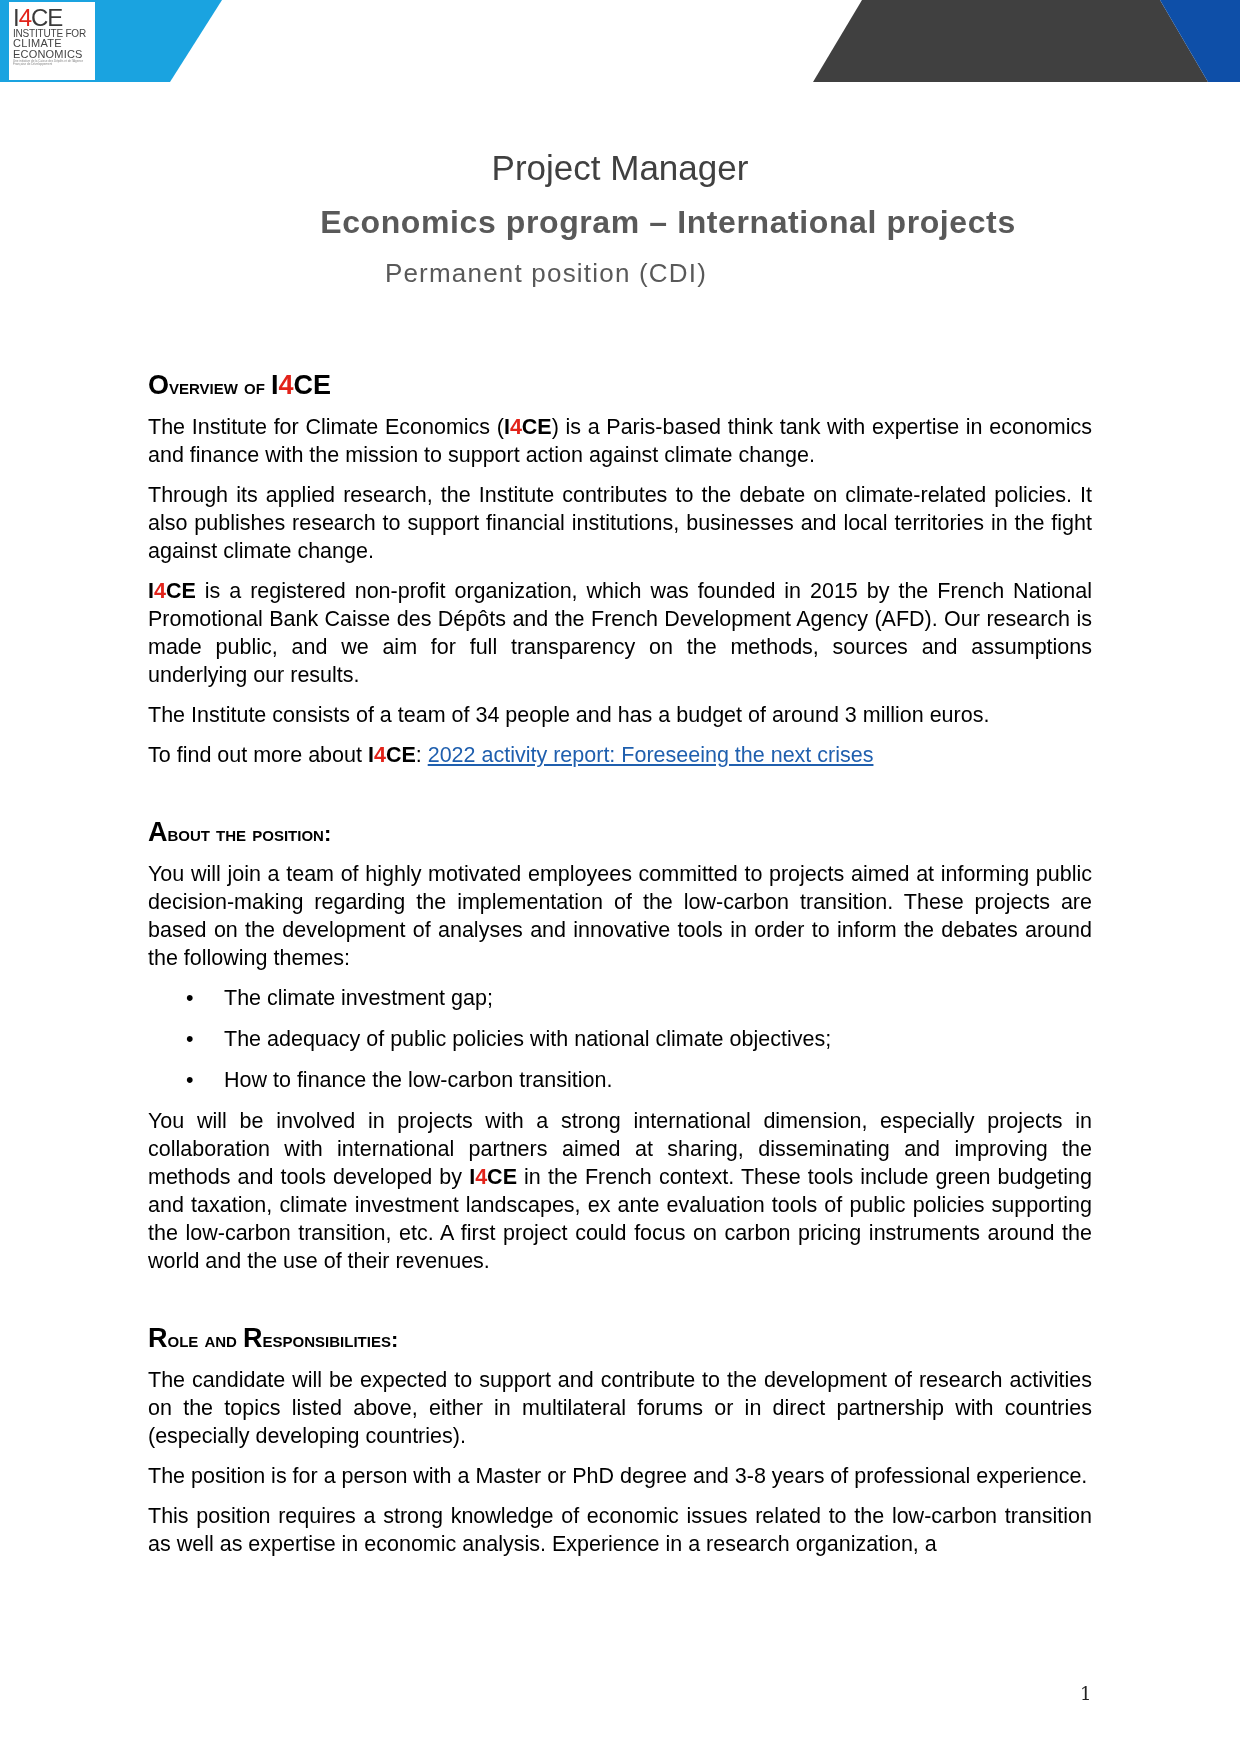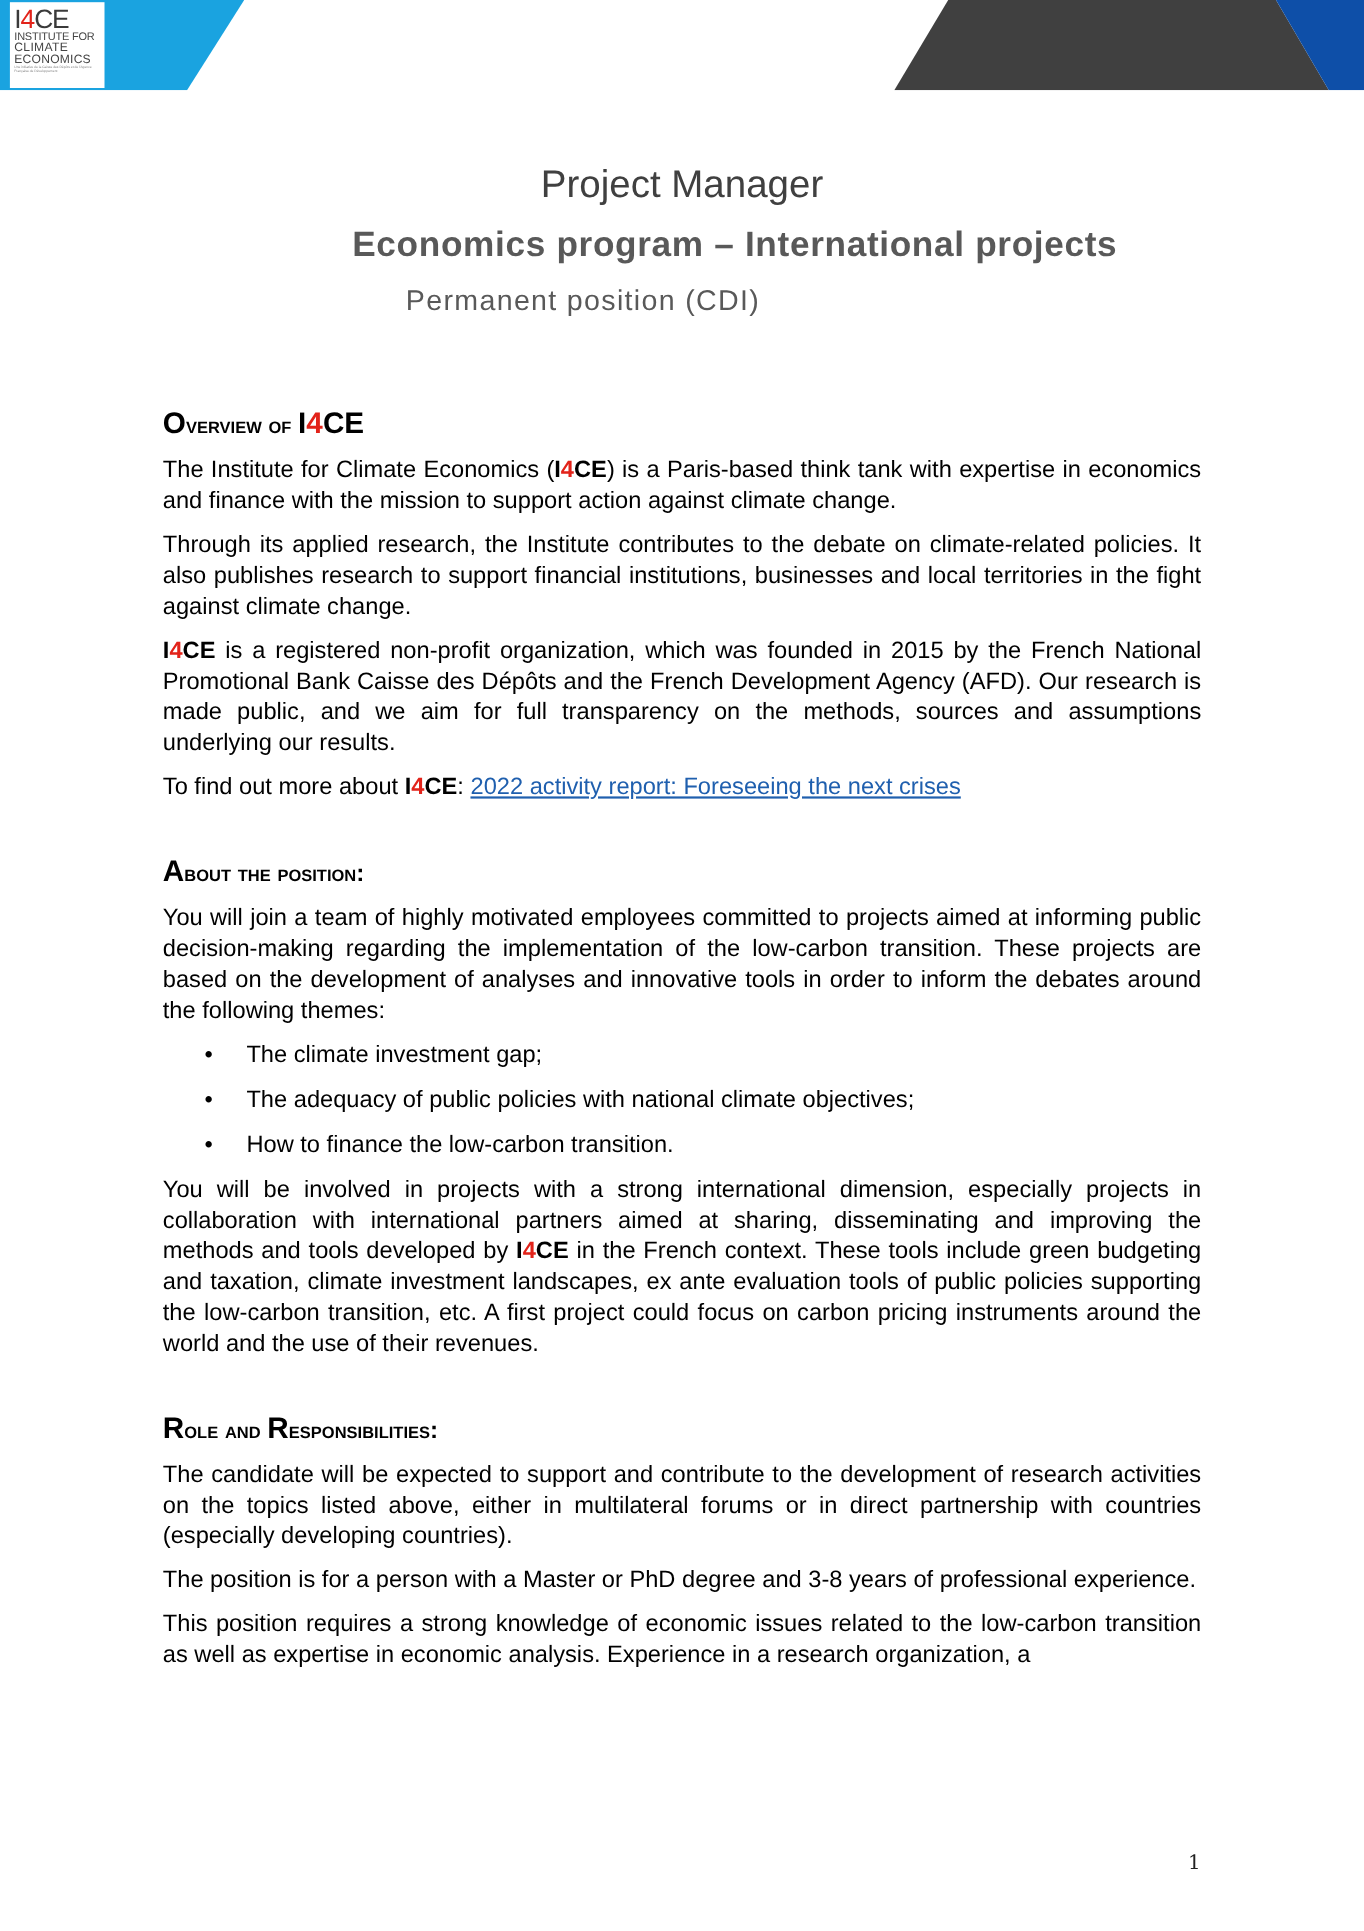--- a/index.html
+++ b/index.html
@@ -14,21 +14,21 @@
     .logo .l1 { font-family: "Liberation Sans", sans-serif; font-size: 24px; line-height: 24px; margin-top: 4px; letter-spacing: -1px; color: #3a3a3a; font-weight: normal; }
     .logo .l1 .red { color: #e2231a; }
     .logo .l2 { font-size: 10px; line-height: 8px; color: #444; letter-spacing: -0.2px; }
     .logo .l3 { font-size: 11px; line-height: 11px; color: #444; letter-spacing: 0.3px; }
     .logo .l4 { font-size: 11px; line-height: 10px; color: #444; letter-spacing: 0.2px; }
     .logo .l5 { font-size: 3px; line-height: 3px; color: #888; margin-top: 1px; }
 
     
     .t1 { position: absolute; left: 0; width: 1240px; top: 148px; text-align: center; font-size: 35px; color: #404040; }
     .t2 { position: absolute; left: 0; width: 1240px; top: 204px; text-align: center; font-size: 32px; font-weight: bold; color: #595959; letter-spacing: 0.6px; padding-left: 48px; }
-    .t3 { position: absolute; left: 0; width: 1060px; top: 258px; text-align: center; font-size: 26px; color: #595959; letter-spacing: 1.2px; }
+    .t3 { position: absolute; left: 16px; width: 1060px; top: 258px; text-align: center; font-size: 26px; color: #595959; letter-spacing: 1.2px; }
 
     .content { position: absolute; left: 148px; width: 944px; top: 370px; }
     .h { font-size: 22px; font-weight: bold; font-variant: small-caps; margin: 0 0 12px 0; letter-spacing: 0; }
     .h .big { font-size: 27px; }
     p { font-size: 21.5px; line-height: 28px; margin: 0 0 12px 0; text-align: justify; }
     .brand { font-weight: bold; }
     .brand .four { color: #e2231a; }
     a.lnk { color: #1f5fae; text-decoration: underline; }
     ul { margin: 0 0 10px 0; padding-left: 0; list-style: none; }
     li { font-size: 21.5px; line-height: 28px; margin: 0 0 13px 0; position: relative; padding-left: 76px; }
@@ -64,20 +64,21 @@
   <div class="h">
     <span class="big">O</span><span>verview of </span><span class="big brand"><span>I</span><span class="four">4</span><span>CE</span></span>
   </div>
   <p>
     <span>The Institute for Climate Economics (</span><span class="brand"><span>I</span><span class="four">4</span><span>CE</span></span><span>) is a Paris-based think tank with expertise in economics and finance with the mission to support action against climate change.</span>
   </p>
   <p>Through its applied research, the Institute contributes to the debate on climate-related policies. It also publishes research to support financial institutions, businesses and local territories in the fight against climate change.</p>
   <p>
     <span class="brand"><span>I</span><span class="four">4</span><span>CE</span></span><span> is a registered non-profit organization, which was founded in 2015 by the French National Promotional Bank Caisse des Dépôts and the French Development Agency (AFD). Our research is made public, and we aim for full transparency on the methods, sources and assumptions underlying our results.</span>
   </p>
+  <p>The Institute consists of a team of 34 people and has a budget of around 3 million euros.</p>
   <p>
     <span>To find out more about </span><span class="brand"><span>I</span><span class="four">4</span><span>CE</span></span><span>: </span><a class="lnk" href="#">2022 activity report: Foreseeing the next crises</a>
   </p>
 
   <div class="sec-gap"></div>
 
   <div class="h">
     <span class="big">A</span><span>bout the position:</span>
   </div>
   <p>You will join a team of highly motivated employees committed to projects aimed at informing public decision-making regarding the implementation of the low-carbon transition. These projects are based on the development of analyses and innovative tools in order to inform the debates around the following themes:</p>

